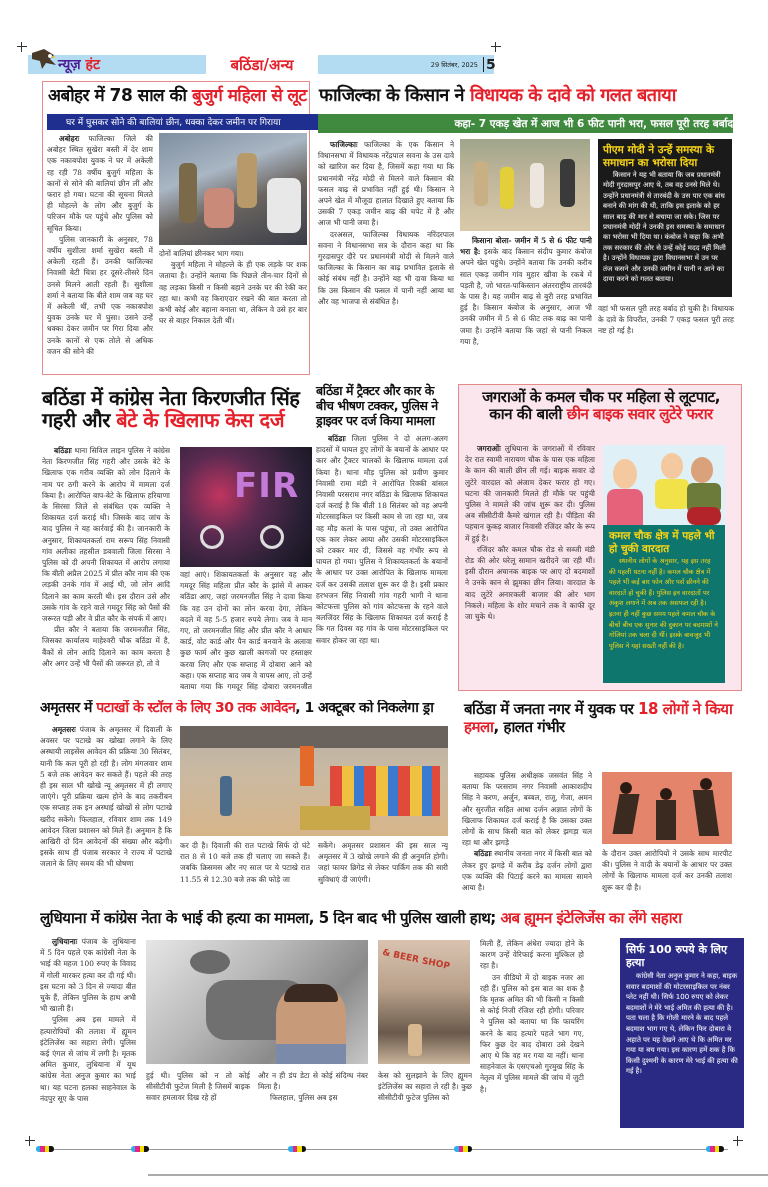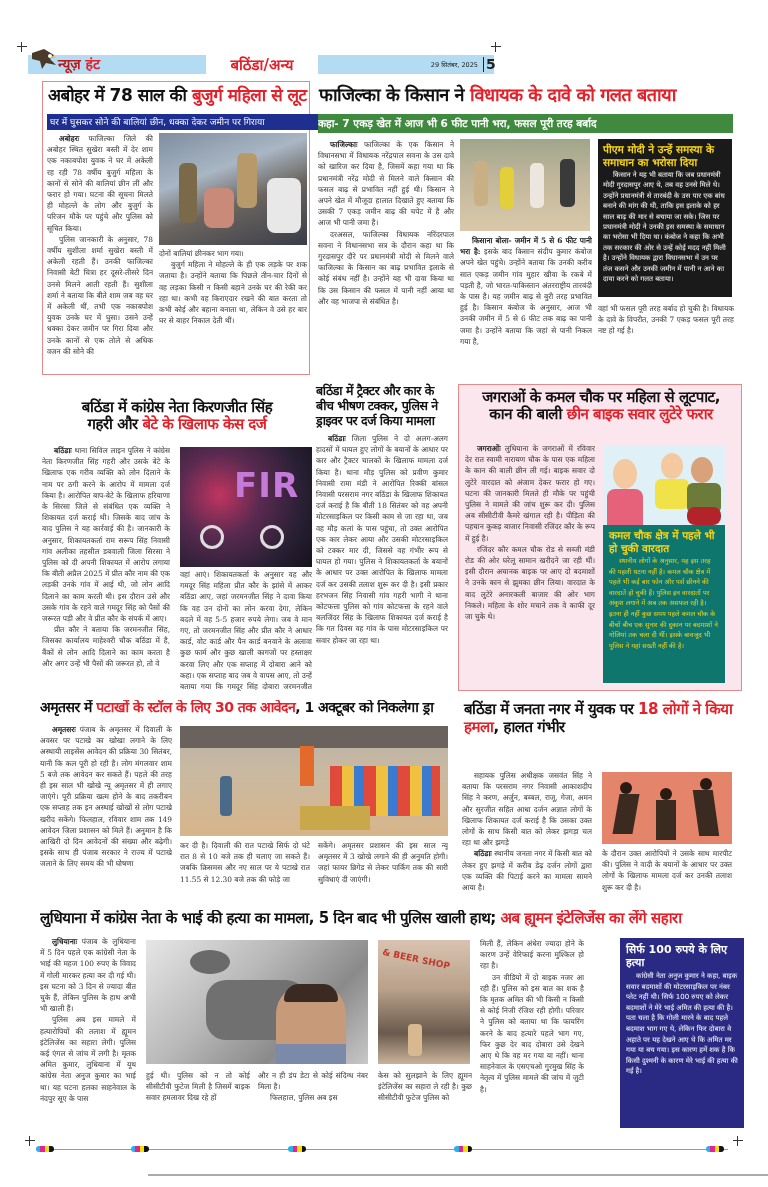--- a/index.html
+++ b/index.html
@@ -25,55 +25,55 @@
   <div class="abs" style="left:0;top:0;width:178px;height:19px;background:#b3dcf2"></div>
   <div class="abs" style="left:290px;top:0;width:176px;height:19px;background:#b3dcf2"></div>
   <div class="abs" style="left:2px;top:-10px;width:28px;height:28px">
     <svg width="28" height="28" viewBox="0 0 28 28">
         <path d="M2 8 L14 4 L24 10 L20 14 L26 20 L16 18 L12 24 L10 16 L2 14 Z" fill="#4a3a2a"></path>
         <circle cx="20" cy="11" r="2" fill="#fff"></circle>
         <path d="M22 11 L26 12 L22 13Z" fill="#e8b400"></path>
       </svg>
   </div>
   <div class="abs" style="left:30px;top:1px;font-weight:bold;font-size:14px;line-height:17px">
-    <span style="color:#b91c1c">न्यूज़</span>
+    <span style="color:#4c1d95">न्यूज़</span>
     <span style="color:#e4202a">हंट</span>
   </div>
   <div class="abs" style="left:178px;top:-1px;width:112px;text-align:center;font-weight:bold;font-size:15px;color:#e4202a">बठिंडा/अन्य</div>
   <div class="abs" style="left:340px;top:5px;width:110px;text-align:right;font-size:6.5px;color:#222">29 सितंबर, 2025</div>
   <div class="abs" style="left:455px;top:2px;width:1px;height:15px;background:#222"></div>
   <div class="abs" style="left:458px;top:1px;font-weight:bold;font-size:14px;color:#222">5</div>
 </div>
 
 <div class="abs" style="left:42px;top:81px;width:268px;height:294px;border:1px solid #e48a8a">
   <div class="abs hl" style="left:5px;top:4px;font-size:17px;white-space:nowrap">
     <span>अबोहर में 78 साल की</span> <span class="red">बुजुर्ग महिला से लूट</span>
   </div>
-  <div class="abs" style="left:4px;top:32px;width:296px;height:16px;background:#1f2f8f;color:#fff;font-size:9px;line-height:16px;padding-left:3px;white-space:nowrap;overflow:hidden">घर में घुसकर सोने की बालियां छीन, धक्का देकर जमीन पर गिराया</div>
+  <div class="abs" style="left:4px;top:32px;width:296px;height:16px;background:#1f2f8f;color:#fff;font-size:9px;line-height:16px;padding-left:19px;white-space:nowrap;overflow:hidden">घर में घुसकर सोने की बालियां छीन, धक्का देकर जमीन पर गिराया</div>
   <div class="abs txt" style="left:4px;top:51px;width:106px;height:238px">
     <p><b>अबोहरः</b> <span>फाजिल्का जिले की अबोहर स्थित सुखेरा बस्ती में देर शाम एक नकाबपोश युवक ने घर में अकेली रह रही 78 वर्षीय बुजुर्ग महिला के कानों से सोने की बालियां छीन लीं और फरार हो गया। घटना की सूचना मिलते ही मोहल्ले के लोग और बुजुर्ग के परिजन मौके पर पहुंचे और पुलिस को सूचित किया।</span></p>
     <p>पुलिस जानकारी के अनुसार, 78 वर्षीय सुशीला शर्मा सुखेरा बस्ती में अकेली रहती हैं। उनकी फाजिल्का निवासी बेटी चित्रा हर दूसरे-तीसरे दिन उनसे मिलने आती रहती हैं। सुशीला शर्मा ने बताया कि बीते शाम जब वह घर में अकेली थीं, तभी एक नकाबपोश युवक उनके घर में घुसा। उसने उन्हें धक्का देकर जमीन पर गिरा दिया और उनके कानों से एक तोले से अधिक वजन की सोने की</p>
   </div>
   <div class="photo" style="left:116px;top:51px;width:148px;height:112px;background:linear-gradient(160deg,#7f8fa0 0%,#a9b6c4 35%,#6b6560 60%,#3a3d48 100%)">
     <div class="abs" style="left:20px;top:30px;width:18px;height:60px;background:#7a6a4a;border-radius:6px"></div>
     <div class="abs" style="left:45px;top:55px;width:30px;height:40px;background:#c98a7a;border-radius:8px"></div>
     <div class="abs" style="left:78px;top:20px;width:20px;height:55px;background:#b89a6a;border-radius:6px"></div>
     <div class="abs" style="left:108px;top:45px;width:34px;height:55px;background:#e8e8e8;border-radius:8px"></div>
   </div>
   <div class="abs txt" style="left:116px;top:166px;width:148px;height:124px">
     <p style="text-indent:0">दोनों बालियां छीनकर भाग गया।</p>
     <p>बुजुर्ग महिला ने मोहल्ले के ही एक लड़के पर शक जताया है। उन्होंने बताया कि पिछले तीन-चार दिनों से वह लड़का किसी न किसी बहाने उनके घर की रेकी कर रहा था। कभी वह किराएदार रखने की बात करता तो कभी कोई और बहाना बनाता था, लेकिन वे उसे हर बार घर से बाहर निकाल देती थीं।</p>
   </div>
 </div>
 
 <div class="abs" style="left:314px;top:81px;width:428px;height:294px">
   <div class="abs hl" style="left:5px;top:4px;font-size:18px;white-space:nowrap">
     <span>फाजिल्का के किसान ने</span> <span class="red">विधायक के दावे को गलत बताया</span>
   </div>
-  <div class="abs" style="left:4px;top:33px;width:415px;height:19px;background:#3f8a3f;color:#fff;font-weight:bold;font-size:10.5px;line-height:19px;text-align:left;white-space:nowrap;overflow:hidden">कहा- 7 एकड़ खेत में आज भी 6 फीट पानी भरा, फसल पूरी तरह बर्बाद</div>
+  <div class="abs" style="left:4px;top:33px;width:415px;height:19px;background:#3f8a3f;color:#fff;font-weight:bold;font-size:10.5px;line-height:19px;text-align:right;white-space:nowrap;overflow:hidden">कहा- 7 एकड़ खेत में आज भी 6 फीट पानी भरा, फसल पूरी तरह बर्बाद</div>
   <div class="abs txt" style="left:4px;top:58px;width:136px;height:236px">
     <p><b>फाजिल्काः</b> <span>फाजिल्का के एक किसान ने विधानसभा में विधायक नरेंद्रपाल सवना के उस दावे को खारिज कर दिया है, जिसमें कहा गया था कि प्रधानमंत्री नरेंद्र मोदी से मिलने वाले किसान की फसल बाढ़ से प्रभावित नहीं हुई थी। किसान ने अपने खेत में मौजूदा हालात दिखाते हुए बताया कि उसकी 7 एकड़ जमीन बाढ़ की चपेट में है और आज भी पानी जमा है।</span></p>
     <p>दरअसल, फाजिल्का विधायक नरिंदरपाल सवना ने विधानसभा सत्र के दौरान कहा था कि गुरदासपुर दौरे पर प्रधानमंत्री मोदी से मिलने वाले फाजिल्का के किसान का बाढ़ प्रभावित इलाके से कोई संबंध नहीं है। उन्होंने यह भी दावा किया था कि उस किसान की फसल में पानी नहीं आया था और वह भाजपा से संबंधित है।</p>
   </div>
   <div class="photo" style="left:146px;top:58px;width:130px;height:92px;background:linear-gradient(180deg,#9fa68a 0%,#c0b59a 40%,#d9c9a9 100%)">
     <div class="abs" style="left:14px;top:22px;width:14px;height:45px;background:#c9b084;border-radius:5px"></div>
     <div class="abs" style="left:40px;top:28px;width:14px;height:42px;background:#e2cf3a;border-radius:5px"></div>
     <div class="abs" style="left:70px;top:24px;width:14px;height:45px;background:#ece6df;border-radius:5px"></div>
     <div class="abs" style="left:100px;top:20px;width:15px;height:48px;background:#3a3a3a;border-radius:5px"></div>
   </div>
@@ -83,21 +83,21 @@
   <div class="abs" style="left:284px;top:58px;width:134px;height:158px;background:#1a1a1a;padding:4px 5px">
     <div style="color:#f7d417;font-weight:bold;font-size:10.5px;line-height:12.5px">पीएम मोदी ने उन्हें समस्या के समाधान का भरोसा दिया</div>
     <div style="color:#fff;font-size:7px;line-height:10.4px;text-indent:10px;margin-top:2px">किसान ने यह भी बताया कि जब प्रधानमंत्री मोदी गुरदासपुर आए थे, तब वह उनसे मिले थे। उन्होंने प्रधानमंत्री से तारबंदी के उस पार एक बांध बनाने की मांग की थी, ताकि इस इलाके को हर साल बाढ़ की मार से बचाया जा सके। जिस पर प्रधानमंत्री मोदी ने उनकी इस समस्या के समाधान का भरोसा भी दिया था। कंबोज ने कहा कि अभी तक सरकार की ओर से उन्हें कोई मदद नहीं मिली है। उन्होंने विधायक द्वारा विधानसभा में उन पर तंज कसने और उनकी जमीन में पानी न आने का दावा करने को गलत बताया।</div>
   </div>
   <div class="abs txt" style="left:284px;top:222px;width:136px;height:42px">
     <p style="text-indent:0">वहां भी फसल पूरी तरह बर्बाद हो चुकी है। विधायक के दावे के विपरीत, उनकी 7 एकड़ फसल पूरी तरह नष्ट हो गई है।</p>
   </div>
 </div>
 
 <div class="abs" style="left:42px;top:383px;width:270px;height:310px">
-  <div class="abs hl" style="left:0;top:16px;width:270px;font-size:15px;text-align:center">
+  <div class="abs hl" style="left:0;top:4px;width:270px;font-size:20px;">
     <div>बठिंडा में कांग्रेस नेता किरणजीत सिंह</div>
     <div><span>गहरी और</span> <span class="red">बेटे के खिलाफ केस दर्ज</span></div>
   </div>
   <div class="abs txt" style="left:0;top:62px;width:128px;height:246px">
     <p><b>बठिंडाः</b> <span>थाना सिविल लाइन पुलिस ने कांग्रेस नेता किरणजीत सिंह गहरी और उसके बेटे के खिलाफ एक गरीब व्यक्ति को लोन दिलाने के नाम पर ठगी करने के आरोप में मामला दर्ज किया है। आरोपित बाप-बेटे के खिलाफ हरियाणा के सिरसा जिले से संबंधित एक व्यक्ति ने शिकायत दर्ज कराई थी। जिसके बाद जांच के बाद पुलिस ने यह कार्रवाई की है। जानकारी के अनुसार, शिकायतकर्ता राम सरूप सिंह निवासी गांव अलीका तहसील डबवाली जिला सिरसा ने पुलिस को दी अपनी शिकायत में आरोप लगाया कि बीती अप्रैल 2025 में प्रीत कौर नाम की एक लड़की उनके गांव में आई थी, जो लोन आदि दिलाने का काम करती थी। इस दौरान उसे और उसके गांव के रहने वाले गमदूर सिंह को पैसों की जरूरत पड़ी और वे प्रीत कौर के संपर्क में आए।</span></p>
     <p>प्रीत कौर ने बताया कि जरमनजीत सिंह, जिसका कार्यालय माहेश्वरी चौक बठिंडा में है, बैंकों से लोन आदि दिलाने का काम करता है और अगर उन्हें भी पैसों की जरूरत हो, तो वे</p>
   </div>
   <div class="photo" style="left:138px;top:64px;width:132px;height:120px;background:radial-gradient(circle at 30% 40%,#c03560 0%,#5a2a50 35%,#2a2035 70%,#14121c 100%)">
     <div class="abs" style="left:54px;top:18px;font-weight:bold;font-size:34px;color:#c37ad8;letter-spacing:1px">FIR</div>
     <div class="abs" style="left:20px;top:78px;width:24px;height:24px;border:3px solid #ddd;border-radius:50%"></div>

